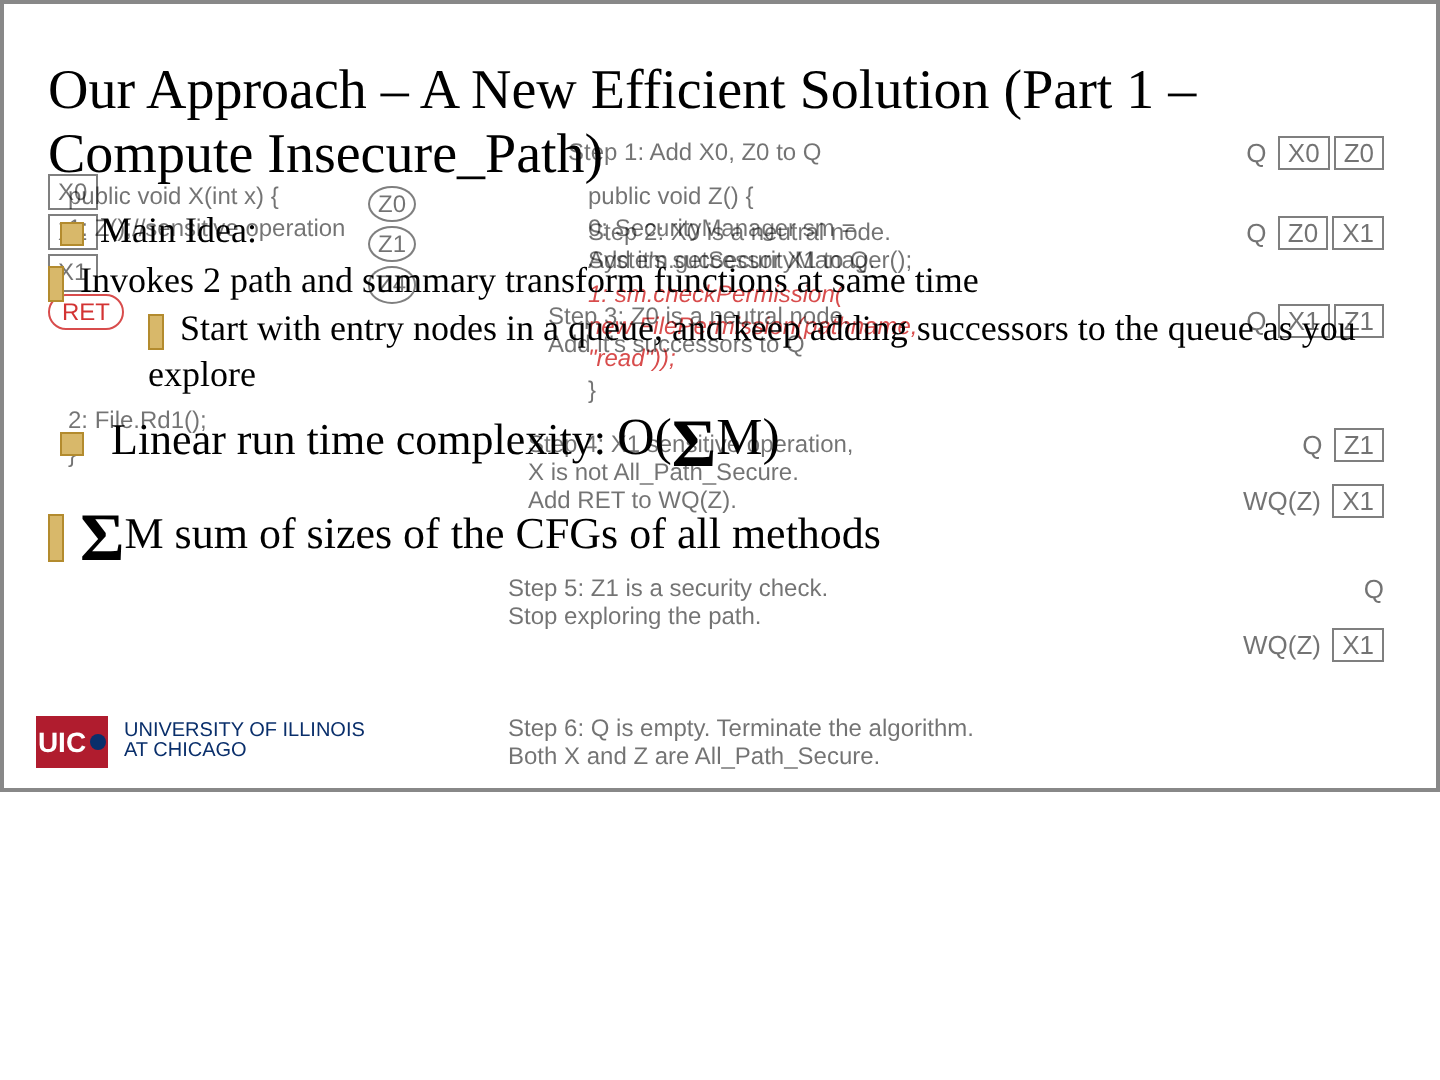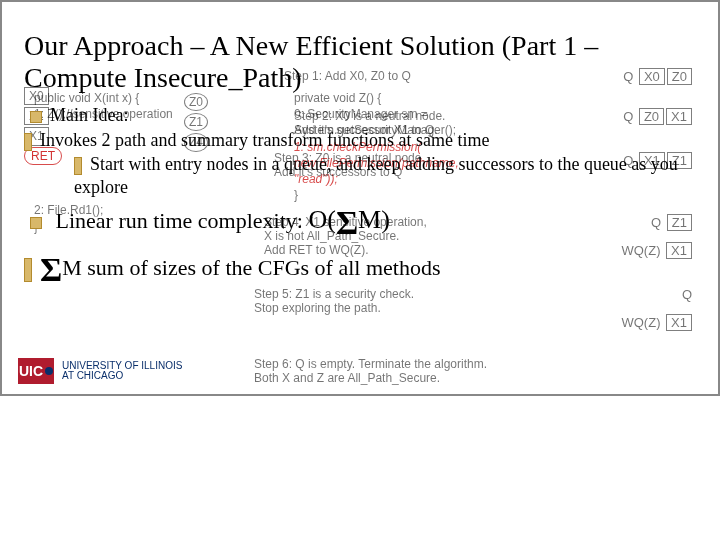--- a/index.html
+++ b/index.html
@@ -52,21 +52,21 @@
     </div>
 
     <div class="col code" style="left:10px;top:4px;width:240px">
       <div>public void X(int x) {</div>
       <div>1:  Z();//sensitive operation</div>
       <div style="margin-top:80px">2:  File.Rd1();</div>
       <div>}</div>
     </div>
 
     <div class="col code" style="left:270px;top:4px;width:300px">
-      <div>private void Z() {</div>
+      <div>public void Z() {</div>
       <div>0:  SecurityManager sm =</div>
       <div>      System.getSecurityManager();</div>
       <div class="hilite">1:  sm.checkPermission(</div>
       <div class="hilite">      new FilePermission(pathname,</div>
       <div class="hilite">      "read"));</div>
       <div>}</div>
     </div>
 
     <div class="step" style="left:260px;top:-18px">Step 1: Add X0, Z0 to Q</div>
     <div class="step" style="left:270px;top:22px">Step 2: X0 is a neutral node.</div>

